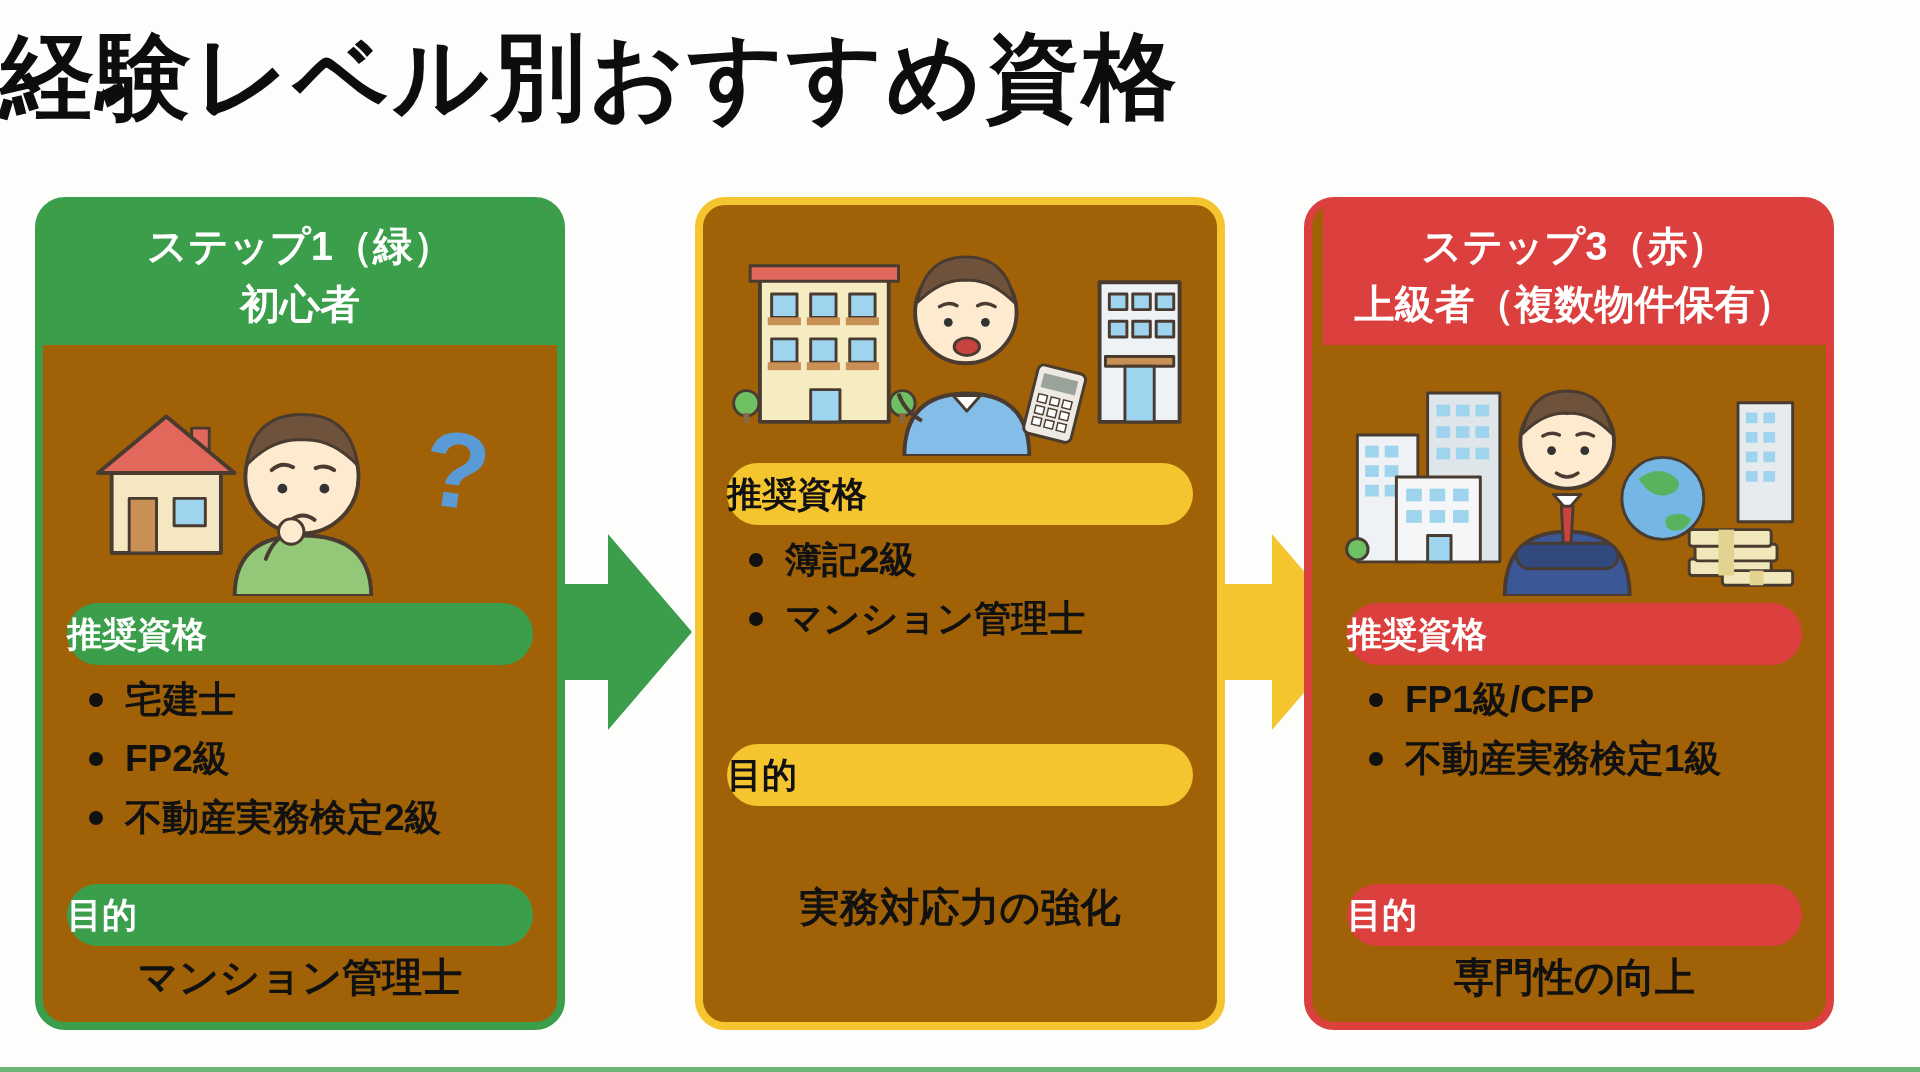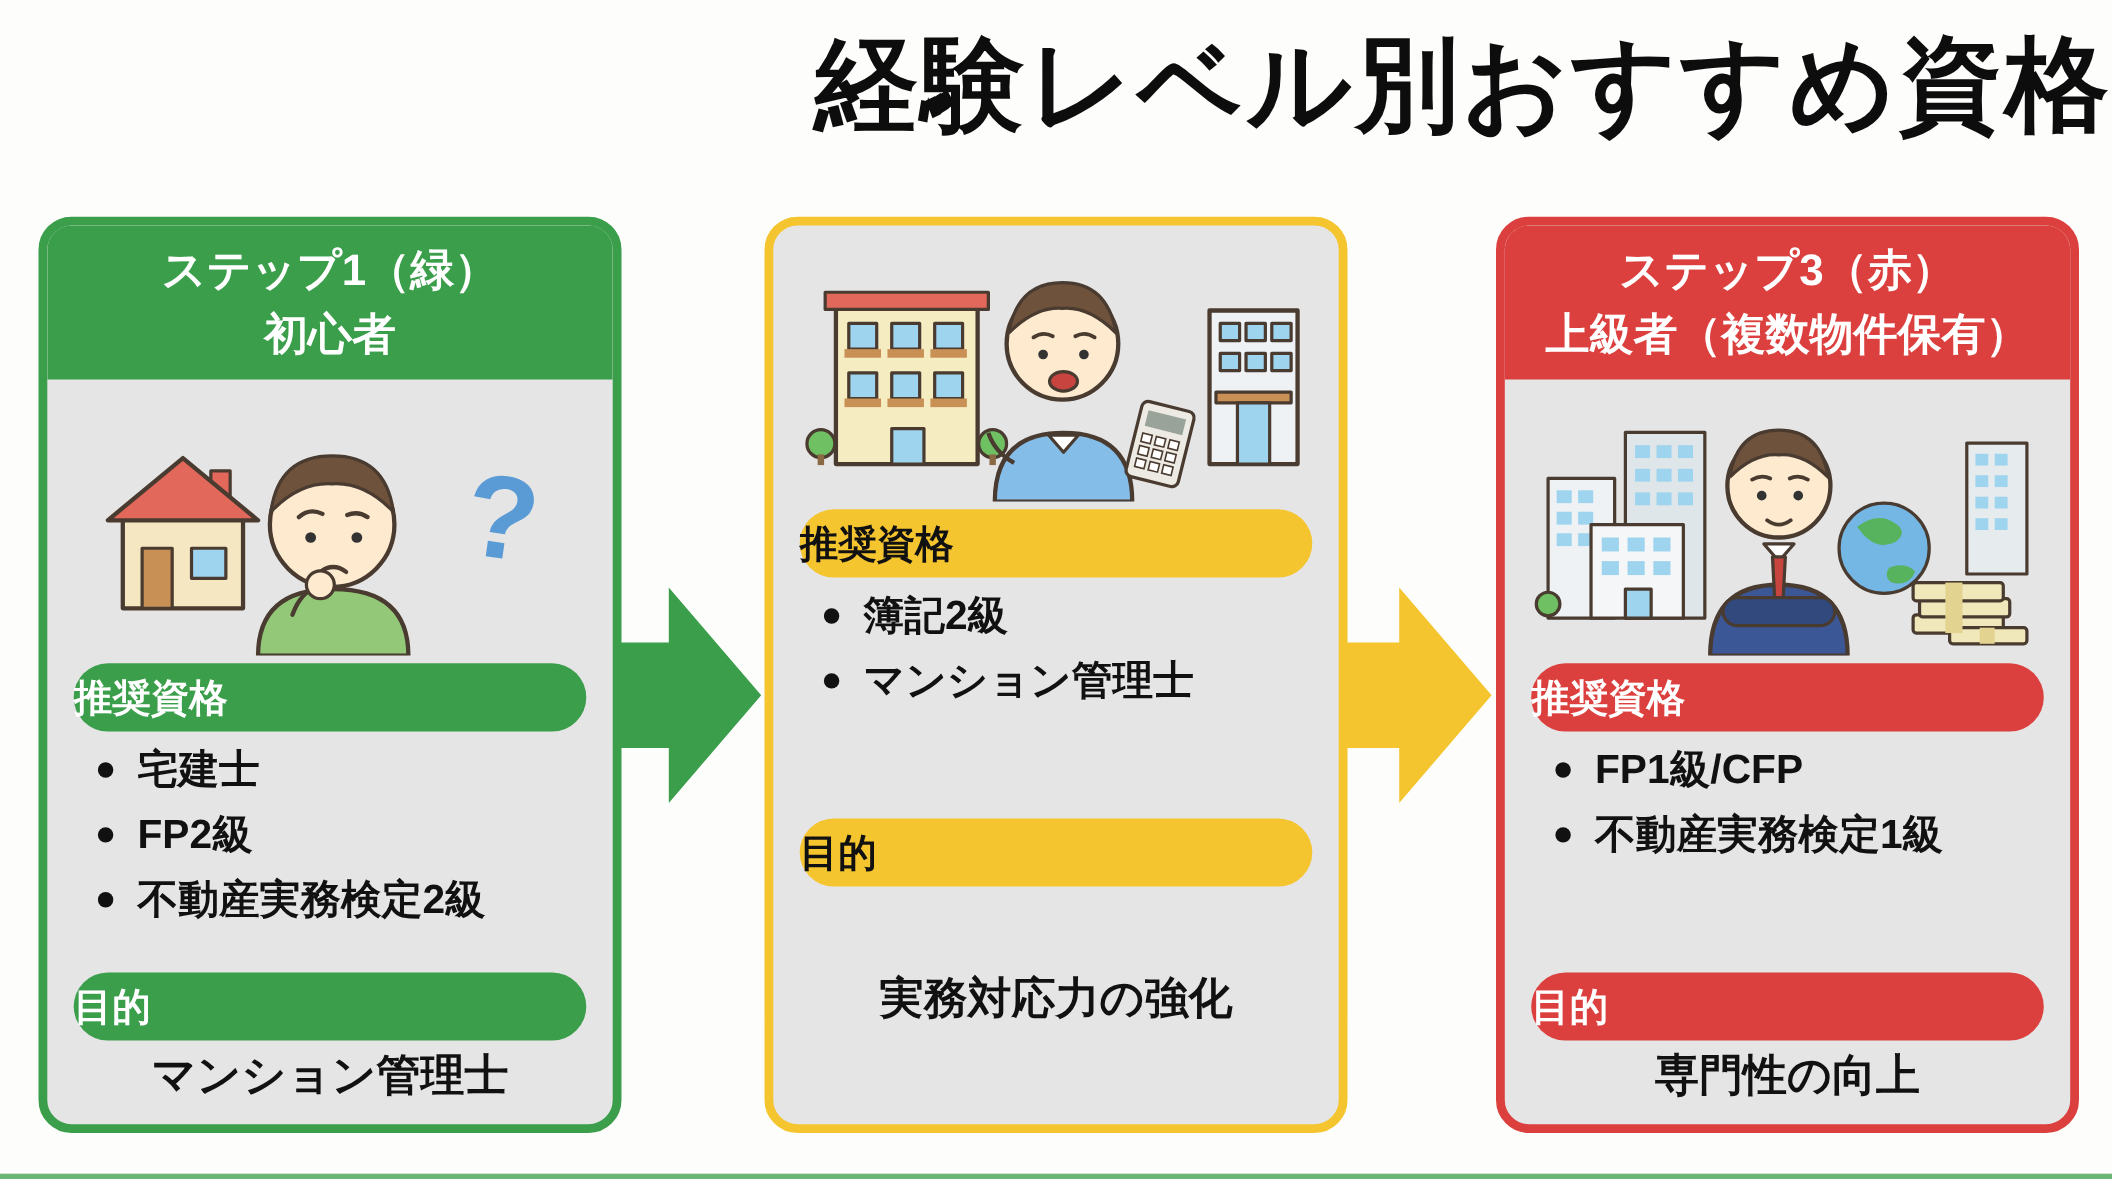--- a/index.html
+++ b/index.html
@@ -1,33 +1,33 @@
 <!DOCTYPE html>
 <html><head>
 <meta charset="utf-8">
 <style>
   html,body{margin:0;padding:0;background:#ffffff;}
   body{font-family:"Liberation Sans","DejaVu Sans",sans-serif;}
   .canvas{position:relative;width:1920px;height:1072px;background:#fdfdfb;overflow:hidden;}
 
   .page-title{
     position:absolute;top:14px;left:0;width:100%;
-    text-align:right;font-size:94px;font-weight:900;color:#0d0d0d;
+    text-align:left;font-size:94px;font-weight:900;color:#0d0d0d;
     letter-spacing:3px;margin:0;
   }
 
   .card{
     position:absolute;top:197px;width:530px;height:833px;
-    background:#e5e5e5;border:8px solid var(--c);border-radius:30px;
+    background:#a16207;border:8px solid var(--c);border-radius:30px;
     box-sizing:border-box;overflow:hidden;
     display:flex;flex-direction:column;
   }
   .card-1{left:35px;}
   .card-2{left:695px;}
-  .card-3{left:1360px;}
+  .card-3{left:1304px;padding-left:11px;}
 
   .card-header{
     flex:0 0 140px;background:var(--c);
     display:flex;flex-direction:column;justify-content:center;align-items:center;
     font-size:40px;font-weight:800;line-height:1.45;color:#ffffff;
   }
   .card-2 .card-header{color:#111111;}
 
   .illus{
     flex:0 0 258px;display:flex;align-items:center;justify-content:center;

